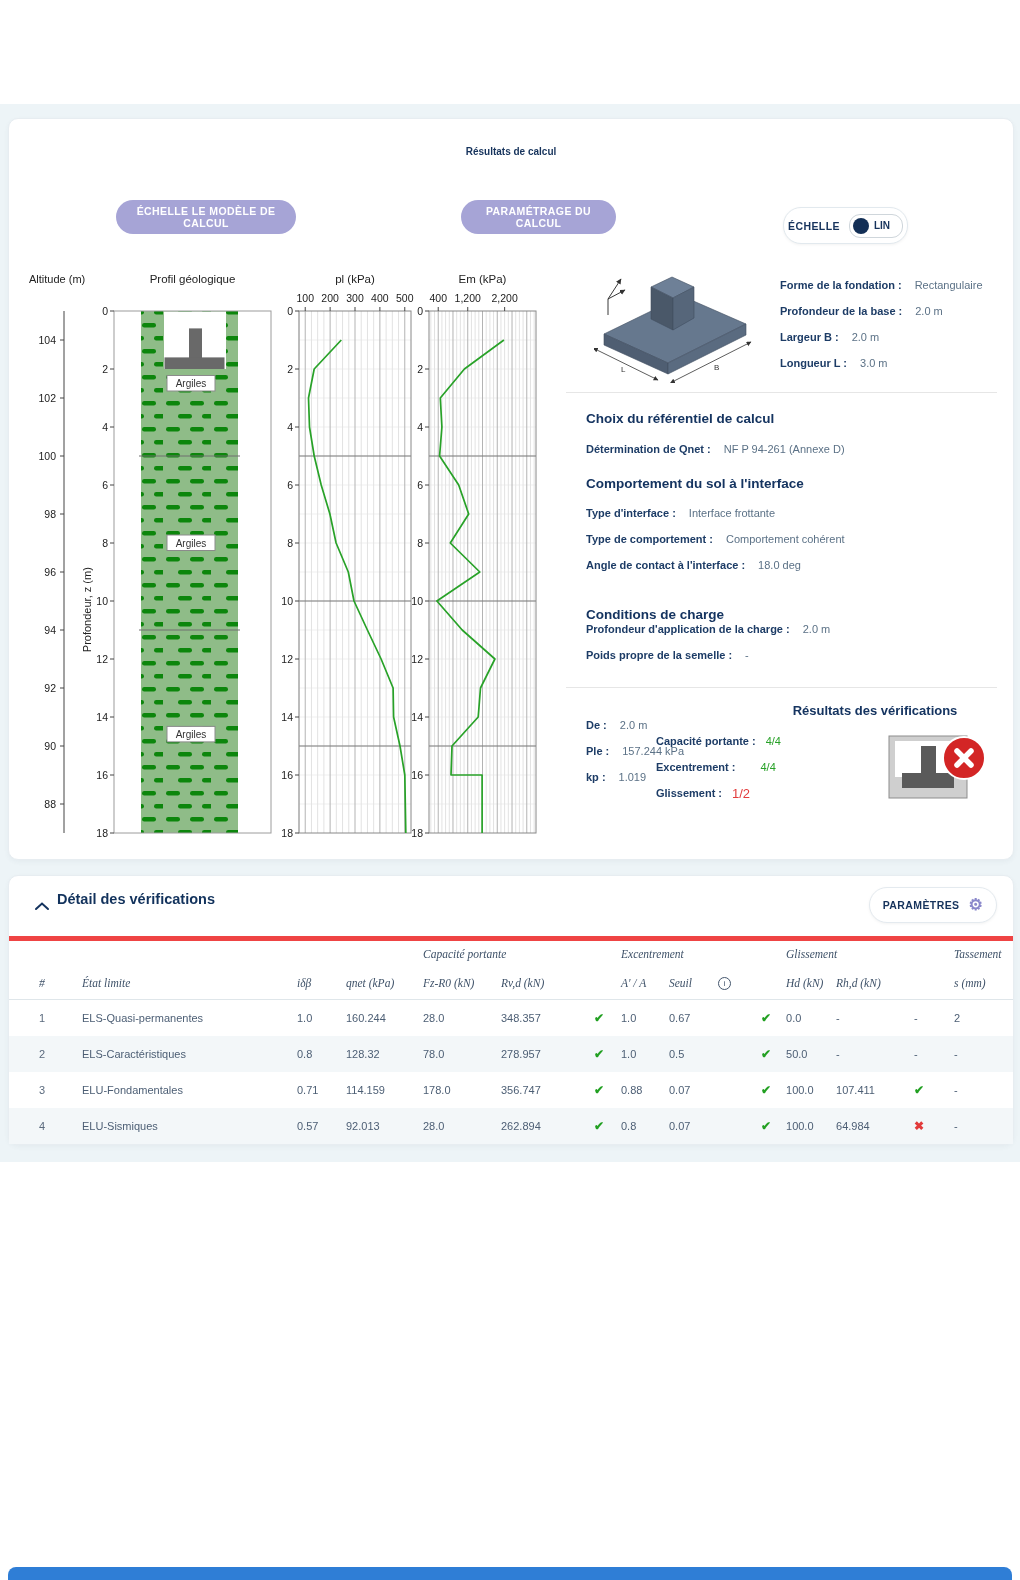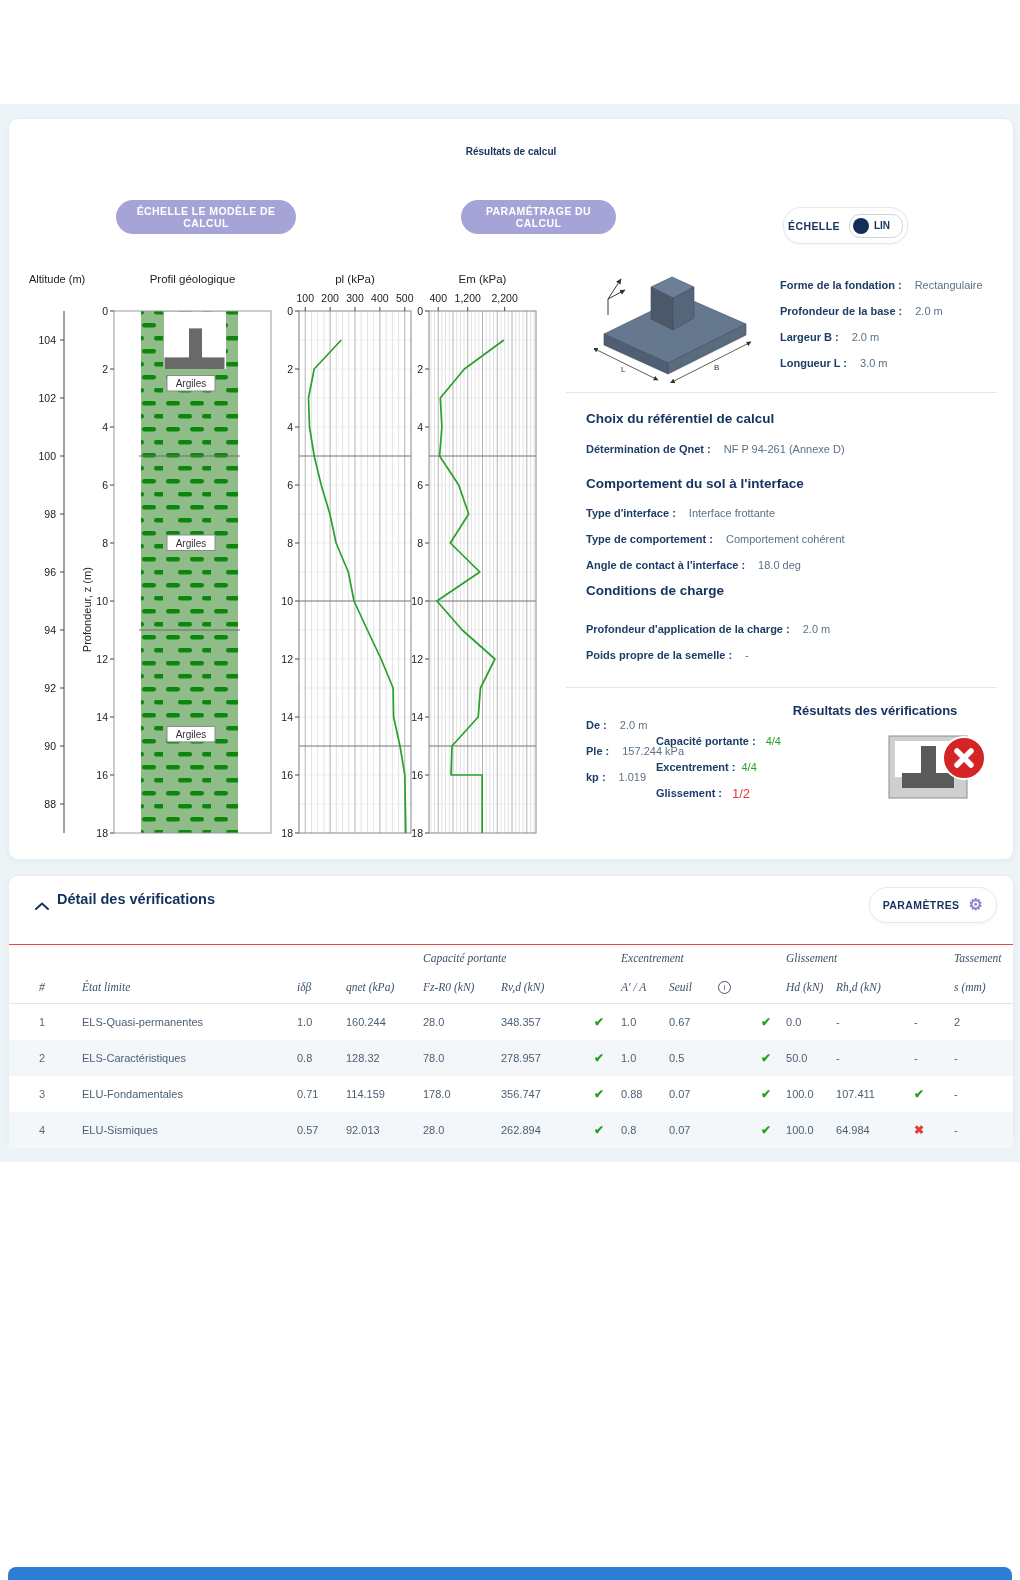--- a/index.html
+++ b/index.html
@@ -25,21 +25,21 @@
   .sech{font-size:13.5px;font-weight:bold;color:#153460;white-space:nowrap;}
   .hdiv{position:absolute;height:1px;background:#e6e6e6;}
   #sum-h{font-size:13px;font-weight:bold;color:#153460;text-align:center;}
   .v-pass{color:#27a127;font-size:11px;}
   .v-fail{color:#e23c3c;font-size:13px;}
   
   .sec-head{position:absolute;left:48px;top:15px;font-size:14.5px;font-weight:bold;color:#12325c;}
   .chev{position:absolute;left:25px;top:21px;cursor:pointer;}
   .pill-btn{position:absolute;left:860px;top:11px;width:128px;height:36px;background:#fff;border:1px solid #e4eaef;border-radius:18px;display:flex;align-items:center;justify-content:center;gap:9px;font-size:10.5px;font-weight:bold;color:#16335c;letter-spacing:.4px;box-shadow:0 1px 3px rgba(0,0,0,.05);cursor:pointer;font-family:inherit;}
   .gear{color:#8b89cb;font-size:16px;line-height:16px;}
-  #tbl{position:absolute;left:0;top:60px;width:1004px;border-collapse:collapse;table-layout:fixed;border-top:1px solid #ef4444;margin-top:8px;}
+  #tbl{position:absolute;left:0;top:60px;width:1004px;border-collapse:collapse;table-layout:fixed;border-top:5px solid #ef4444;}
   #tbl thead th{font-family:"Liberation Serif",serif;font-style:italic;font-weight:normal;font-size:11.5px;color:#3e5168;text-align:left;vertical-align:middle;padding:0;}
   #tbl .grp-row th{height:26px;}
   #tbl .col-row th{height:32px;border-bottom:1px solid #dfe6ea;}
   #tbl tbody td{height:36px;font-size:11px;color:#4c5e74;padding:0;vertical-align:middle;}
   #tbl tbody tr:nth-child(even){background:#f3f7f9;}
   #tbl .cnum{color:#5a6a7d;}
   #tbl th:first-child,#tbl td:first-child{padding-left:30px;}
   .ck-pass{color:#22a022;font-weight:bold;font-size:12px;}
   .ck-fail{color:#e23b3b;font-weight:bold;font-size:12px;}
   .info-i{display:inline-block;width:11px;height:11px;border:1px solid #44566d;border-radius:50%;font-size:8px;line-height:11px;text-align:center;font-style:normal;font-family:"Liberation Sans",sans-serif;color:#44566d;margin-left:26px;vertical-align:1px;}
@@ -348,21 +348,21 @@
         <div class="kv">
           <span class="lbl">Type de comportement :</span>
           <span class="val">Comportement cohérent</span>
         </div>
         <div class="kv">
           <span class="lbl">Angle de contact à l'interface :</span>
           <span class="val">18.0 deg</span>
         </div>
       </div>
 
-    <div class="abs sech" id="h-load" style="left:577px;top:464px">Conditions de charge</div>
+    <div class="abs sech" id="h-load" style="left:577px;top:488px">Conditions de charge</div>
     <div class="abs" id="load-rows" style="left:577px;top:497px">
         <div class="kv">
           <span class="lbl">Profondeur d'application de la charge :</span>
           <span class="val">2.0 m</span>
         </div>
         <div class="kv">
           <span class="lbl">Poids propre de la semelle :</span>
           <span class="val">-</span>
         </div>
       </div>
@@ -383,21 +383,21 @@
           <span class="val">1.019</span>
         </div>
       </div>
 
     <div class="abs" id="sum-h" style="left:741px;top:584px;width:250px">Résultats des vérifications</div>
     <div class="abs" id="sum-rows" style="left:647px;top:609px">
         <div class="kv" style="gap: 10px;">
           <span class="lbl">Capacité portante :</span>
           <span class="v-pass">4/4</span>
         </div>
-        <div class="kv" style="gap: 6px;">
+        <div class="kv" style="gap: 25px;">
           <span class="lbl">Excentrement :</span>
           <span class="v-pass">4/4</span>
         </div>
         <div class="kv" style="gap: 10px;">
           <span class="lbl">Glissement :</span>
           <span class="v-fail">1/2</span>
         </div>
       </div>
 
     <svg class="abs" style="left:878px;top:609px" width="108" height="78" viewBox="0 0 108 78">

